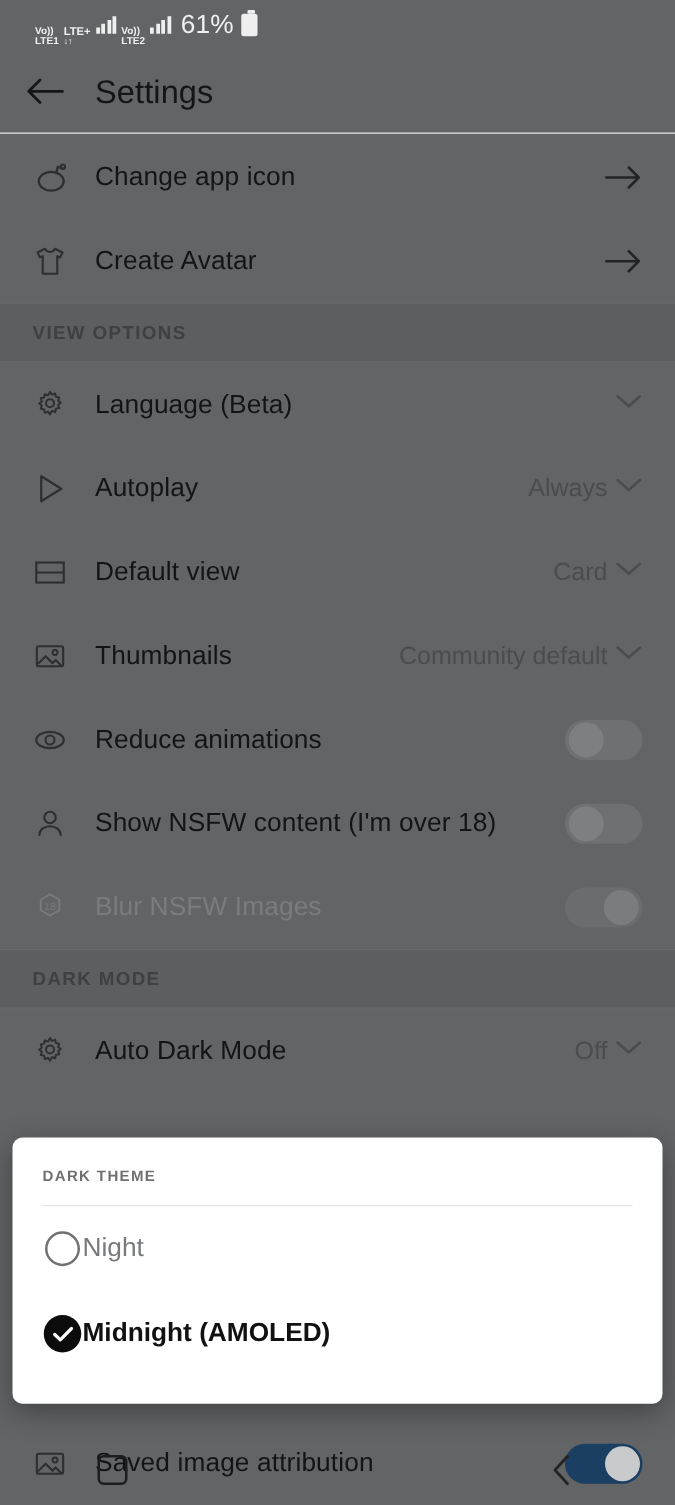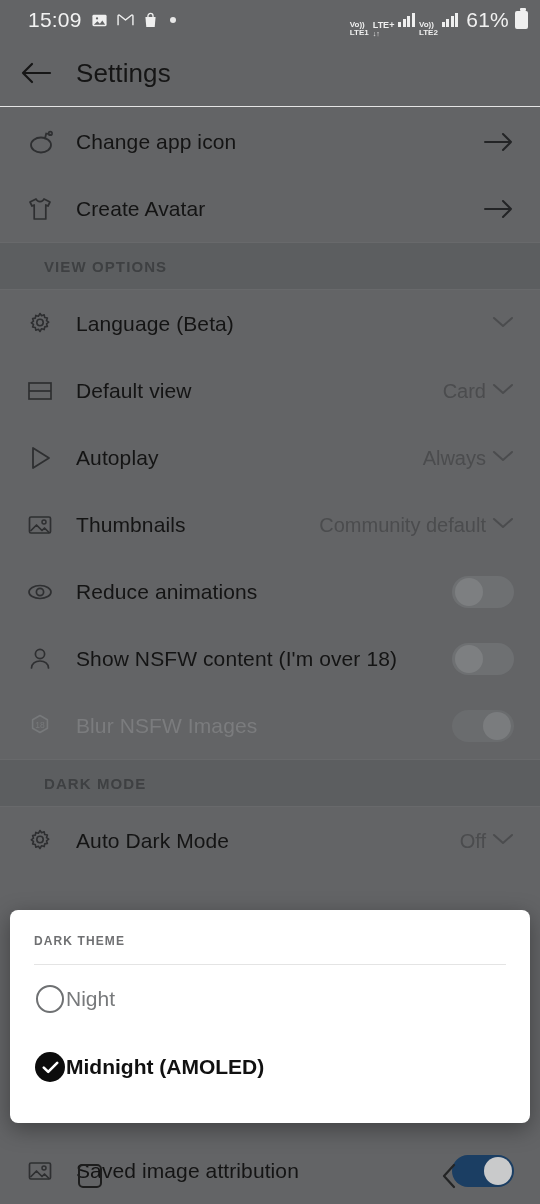--- a/index.html
+++ b/index.html
@@ -64,21 +64,21 @@
   .row .value {
     font-size: 20px; color: #4b4c4e; text-align: right;
     max-width: 200px; line-height: 24px;
   }
   .row .trail { display:flex; align-items:center; gap: 6px; }
   .chev { display:inline-block; }
   .arrow-right { display:inline-block; }
 
   .section-head {
     height: 48px; display: flex; align-items: center;
-    padding: 0 44px;
+    padding: 0 26px;
     background: #5c5e60;
     font-size: 15px; font-weight: bold; letter-spacing: 1.1px;
     color: #3e4042;
     border-top: 1px solid #68696b;
     border-bottom: 1px solid #68696b;
   }
 
   
   .toggle { width: 62px; height: 32px; border-radius: 16px; position: relative; flex: 0 0 62px; }
   .toggle .knob { position: absolute; top: 2px; width: 28px; height: 28px; border-radius: 50%; }
@@ -122,42 +122,20 @@
   }
   .nav-btn { width: 70px; height: 40px; display:flex; align-items:center; justify-content:center; }
   .recents-sq { width: 24px; height: 24px; border: 2px solid #1d1d1d; border-radius: 5px; }
 </style>
 </head>
 <body>
 
 <div id="screen">
 
   <div id="statusbar">
-    <div class="left">
-      <span class="clock">15:09</span>
-      <span class="sb-ico">
-        <svg width="17" height="17" viewBox="0 0 24 24">
-            <rect x="2" y="4" width="20" height="16" rx="2" fill="#efefef"></rect>
-            <circle cx="8.5" cy="9" r="1.6" fill="#636466"></circle>
-            <path d="M4 18l5-5 3.5 3.5L16 12l4 6z" fill="#636466"></path>
-          </svg>
-      </span>
-      <span class="sb-ico">
-        <svg width="17" height="14" viewBox="0 0 24 18">
-            <path d="M1.5 16.5V3.2c0-1.1 1.3-1.8 2.2-1L12 9l8.3-6.8c.9-.8 2.2-.1 2.2 1v13.3" stroke="#efefef" stroke-width="2" fill="none" stroke-linejoin="round"></path>
-          </svg>
-      </span>
-      <span class="sb-ico">
-        <svg width="15" height="16" viewBox="0 0 20 22">
-            <path d="M3 7h14l-1.2 13.5H4.2z" fill="#efefef"></path>
-            <path d="M6.5 8V5.5a3.5 3.5 0 017 0V8" stroke="#efefef" stroke-width="1.8" fill="none"></path>
-          </svg>
-      </span>
-      <span class="dot-ico"></span>
-    </div>
     <div class="right">
       <span class="volte">
         <span class="t1">Vo))</span>
         <span class="t2">LTE1</span>
       </span>
       <span class="volte">
         <span class="ltep">LTE+</span>
         <span class="datarr">↓↑</span>
       </span>
       <span class="bars">
@@ -237,44 +215,44 @@
           <svg width="22" height="14" viewBox="0 0 22 14">
               <path d="M2 3l9 8 9-8" stroke="#4b4c4e" stroke-width="2" fill="none" stroke-linecap="round" stroke-linejoin="round"></path>
             </svg>
         </span>
       </span>
     </div>
 
     <div class="row">
       <span class="lead">
         <svg width="28" height="28" viewBox="0 0 28 28">
+            <path d="M7 4l16 10L7 24z" stroke="#2e2f31" stroke-width="1.8" fill="none" stroke-linejoin="round"></path>
+          </svg>
+      </span>
+      <span class="label">Autoplay</span>
+      <span class="trail">
+        <span class="value">Always</span>
+        <span class="chev">
+          <svg width="22" height="14" viewBox="0 0 22 14">
+              <path d="M2 3l9 8 9-8" stroke="#4b4c4e" stroke-width="2" fill="none" stroke-linecap="round" stroke-linejoin="round"></path>
+            </svg>
+        </span>
+      </span>
+    </div>
+
+    <div class="row">
+      <span class="lead">
+        <svg width="28" height="28" viewBox="0 0 28 28">
             <rect x="3" y="6" width="22" height="16" stroke="#2e2f31" stroke-width="1.7" fill="none"></rect>
             <line x1="3" y1="14" x2="25" y2="14" stroke="#2e2f31" stroke-width="1.7"></line>
           </svg>
       </span>
       <span class="label">Default view</span>
       <span class="trail">
         <span class="value">Card</span>
-        <span class="chev">
-          <svg width="22" height="14" viewBox="0 0 22 14">
-              <path d="M2 3l9 8 9-8" stroke="#4b4c4e" stroke-width="2" fill="none" stroke-linecap="round" stroke-linejoin="round"></path>
-            </svg>
-        </span>
-      </span>
-    </div>
-
-    <div class="row">
-      <span class="lead">
-        <svg width="28" height="28" viewBox="0 0 28 28">
-            <path d="M7 4l16 10L7 24z" stroke="#2e2f31" stroke-width="1.8" fill="none" stroke-linejoin="round"></path>
-          </svg>
-      </span>
-      <span class="label">Autoplay</span>
-      <span class="trail">
-        <span class="value">Always</span>
         <span class="chev">
           <svg width="22" height="14" viewBox="0 0 22 14">
               <path d="M2 3l9 8 9-8" stroke="#4b4c4e" stroke-width="2" fill="none" stroke-linecap="round" stroke-linejoin="round"></path>
             </svg>
         </span>
       </span>
     </div>
 
     <div class="row">
       <span class="lead">

